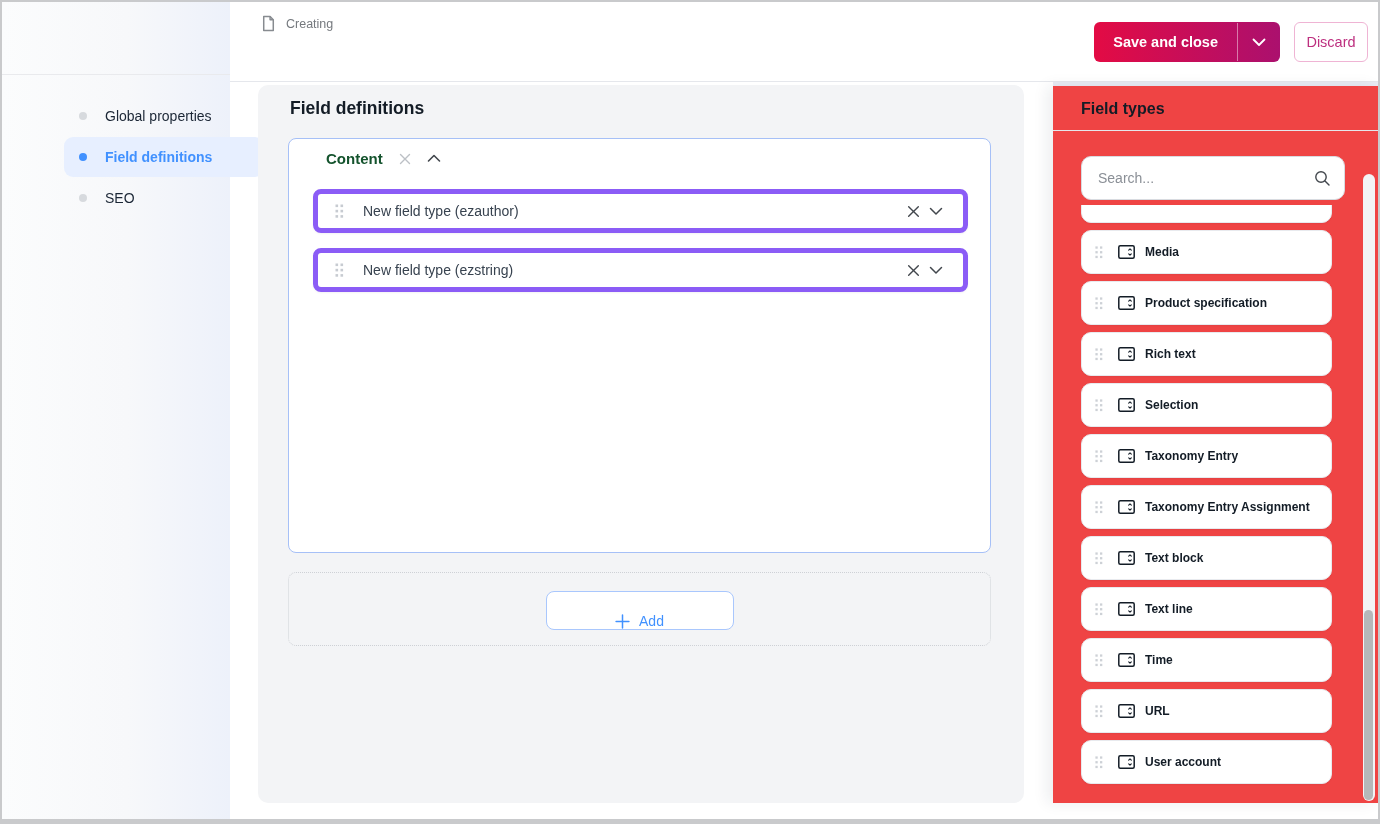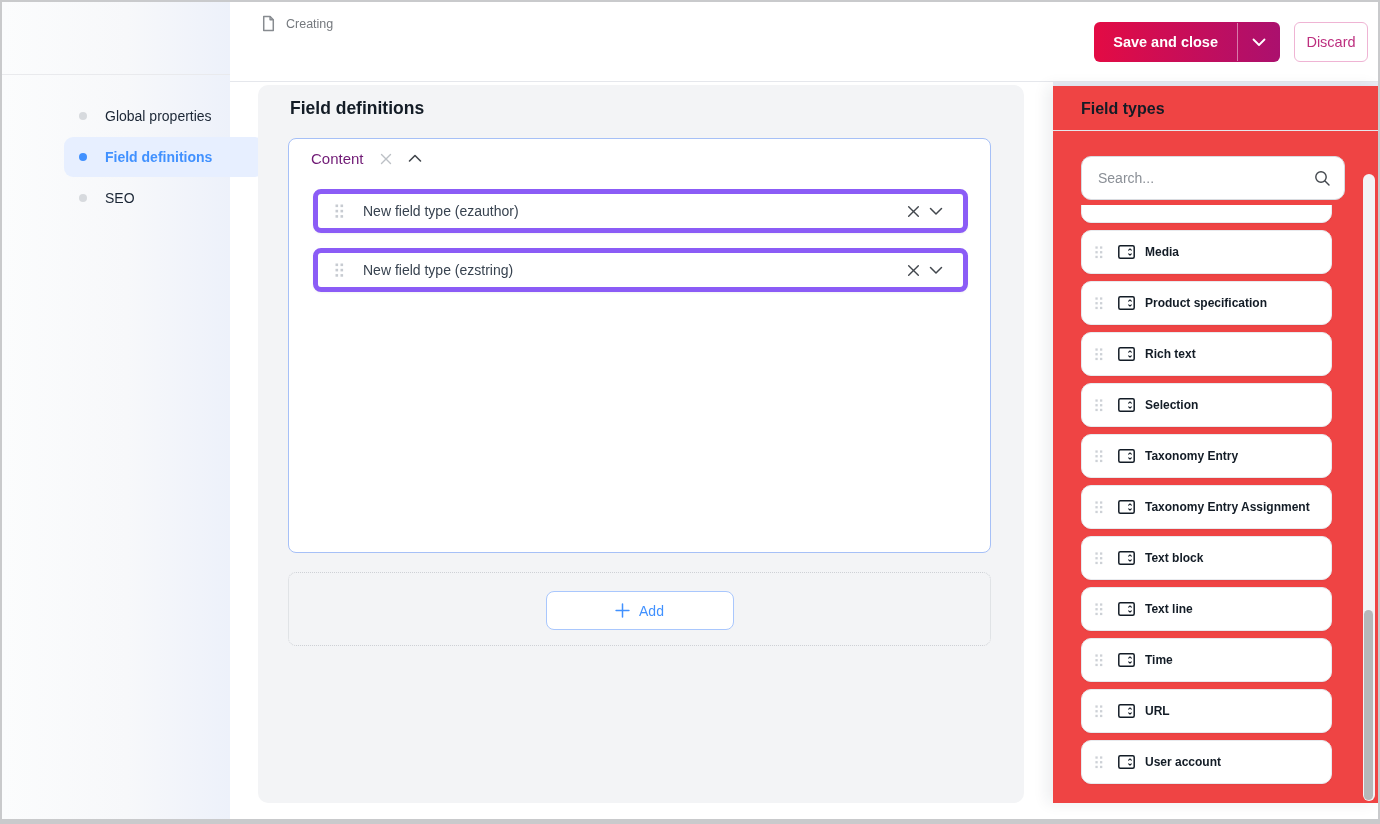--- a/index.html
+++ b/index.html
@@ -40,39 +40,39 @@
                  display:flex; align-items:center; justify-content:center; cursor:pointer; }
 
   
   .main-panel { position:absolute; left:256px; top:83px; width:766px; height:718px;
                 border-radius:10px; background:#f3f4f6; }
   .main-heading { position:absolute; left:32px; top:13px; font-size:17.5px; font-weight:700; color:#131c26; }
 
   .group-card { position:absolute; left:30px; top:53px; width:703px; height:415px;
                 background:#fff; border:1px solid #a6c0f7; border-radius:8px; }
   .group-header { position:absolute; left:22px; top:11px; display:flex; align-items:center; gap:15px; }
-  .group-title { font-size:15px; font-weight:400; color:#701a75; }
+  .group-title { font-size:15px; font-weight:700; color:#14532d;margin-left:15px; }
   .icon-btn { display:flex; align-items:center; justify-content:center; cursor:pointer; background:none; border:none; padding:0; }
 
   .field-row { position:absolute; left:24px; width:655px; height:44px; background:#fff;
                border:5px solid #8b5cf6; border-radius:8px; box-shadow:0 1px 2px rgba(16,24,40,.05);
                display:flex; align-items:center; }
   .field-row.r1 { top:50px; }
   .field-row.r2 { top:109px;text-align:center; }
   .field-row .drag { margin-left:17px; }
   .field-row .field-label { margin-left:19px; font-size:14px; color:#37424f; }
   .field-row .spacer { flex:1; }
   .field-row .row-close { margin-right:8px; }
   .field-row .row-caret { margin-right:20px; }
 
   .add-panel { position:absolute; left:30px; top:487px; width:703px; height:74px;
                border:1px dotted #ced1d6; border-radius:8px; }
   .add-btn { position:absolute; left:50%; top:18px; transform:translateX(-50%);
              width:188px; height:39px; background:#fff; border:1px solid #a9c7fd; border-radius:8px;
-             display:flex; align-items:center; justify-content:center; gap:9px;
+             display:flex; align-items:flex-end; justify-content:center; gap:9px;
              color:#4191ff; font-size:14px; cursor:pointer; }
 
   
   .right-strip { position:absolute; left:1051px; top:80px; width:325px; height:4px; background:#e9ebf3; }
   .right-panel { position:absolute; left:1051px; top:84px; width:325px; height:717px; background:#ef4444;
                  box-shadow:-6px 0 14px rgba(30,40,70,.08); }
   .rp-header { height:45px; line-height:45px; padding-left:28px; font-size:16px; font-weight:700;
                color:#131c26; border-bottom:1px solid #e5e7eb; }
   .rp-search { position:absolute; left:28px; top:70px; width:264px; height:44px;
                border:1px solid #d8dbe0; border-radius:10px; background:#fff;

